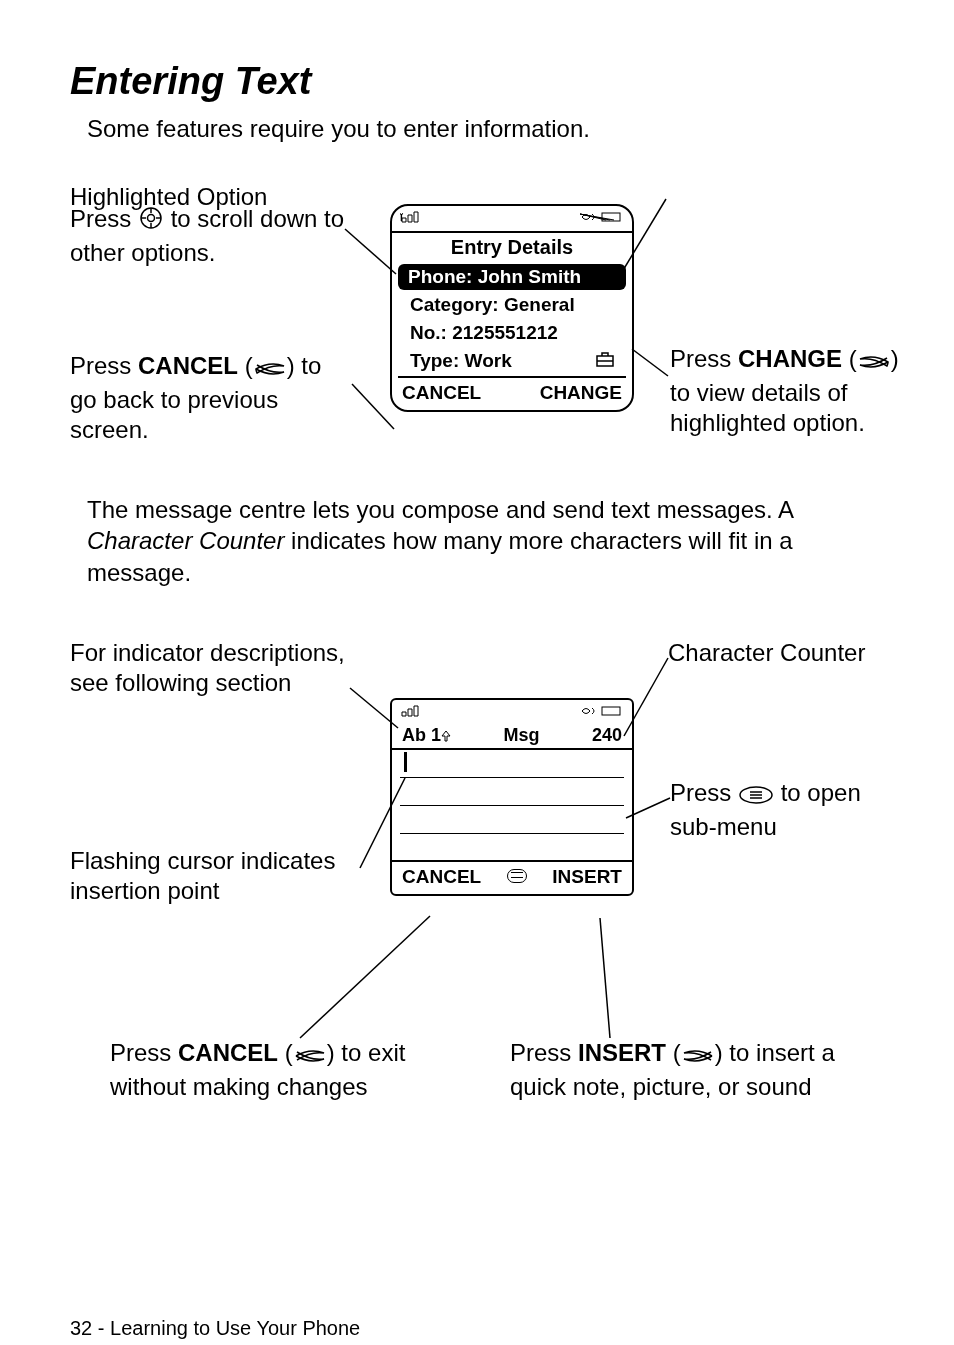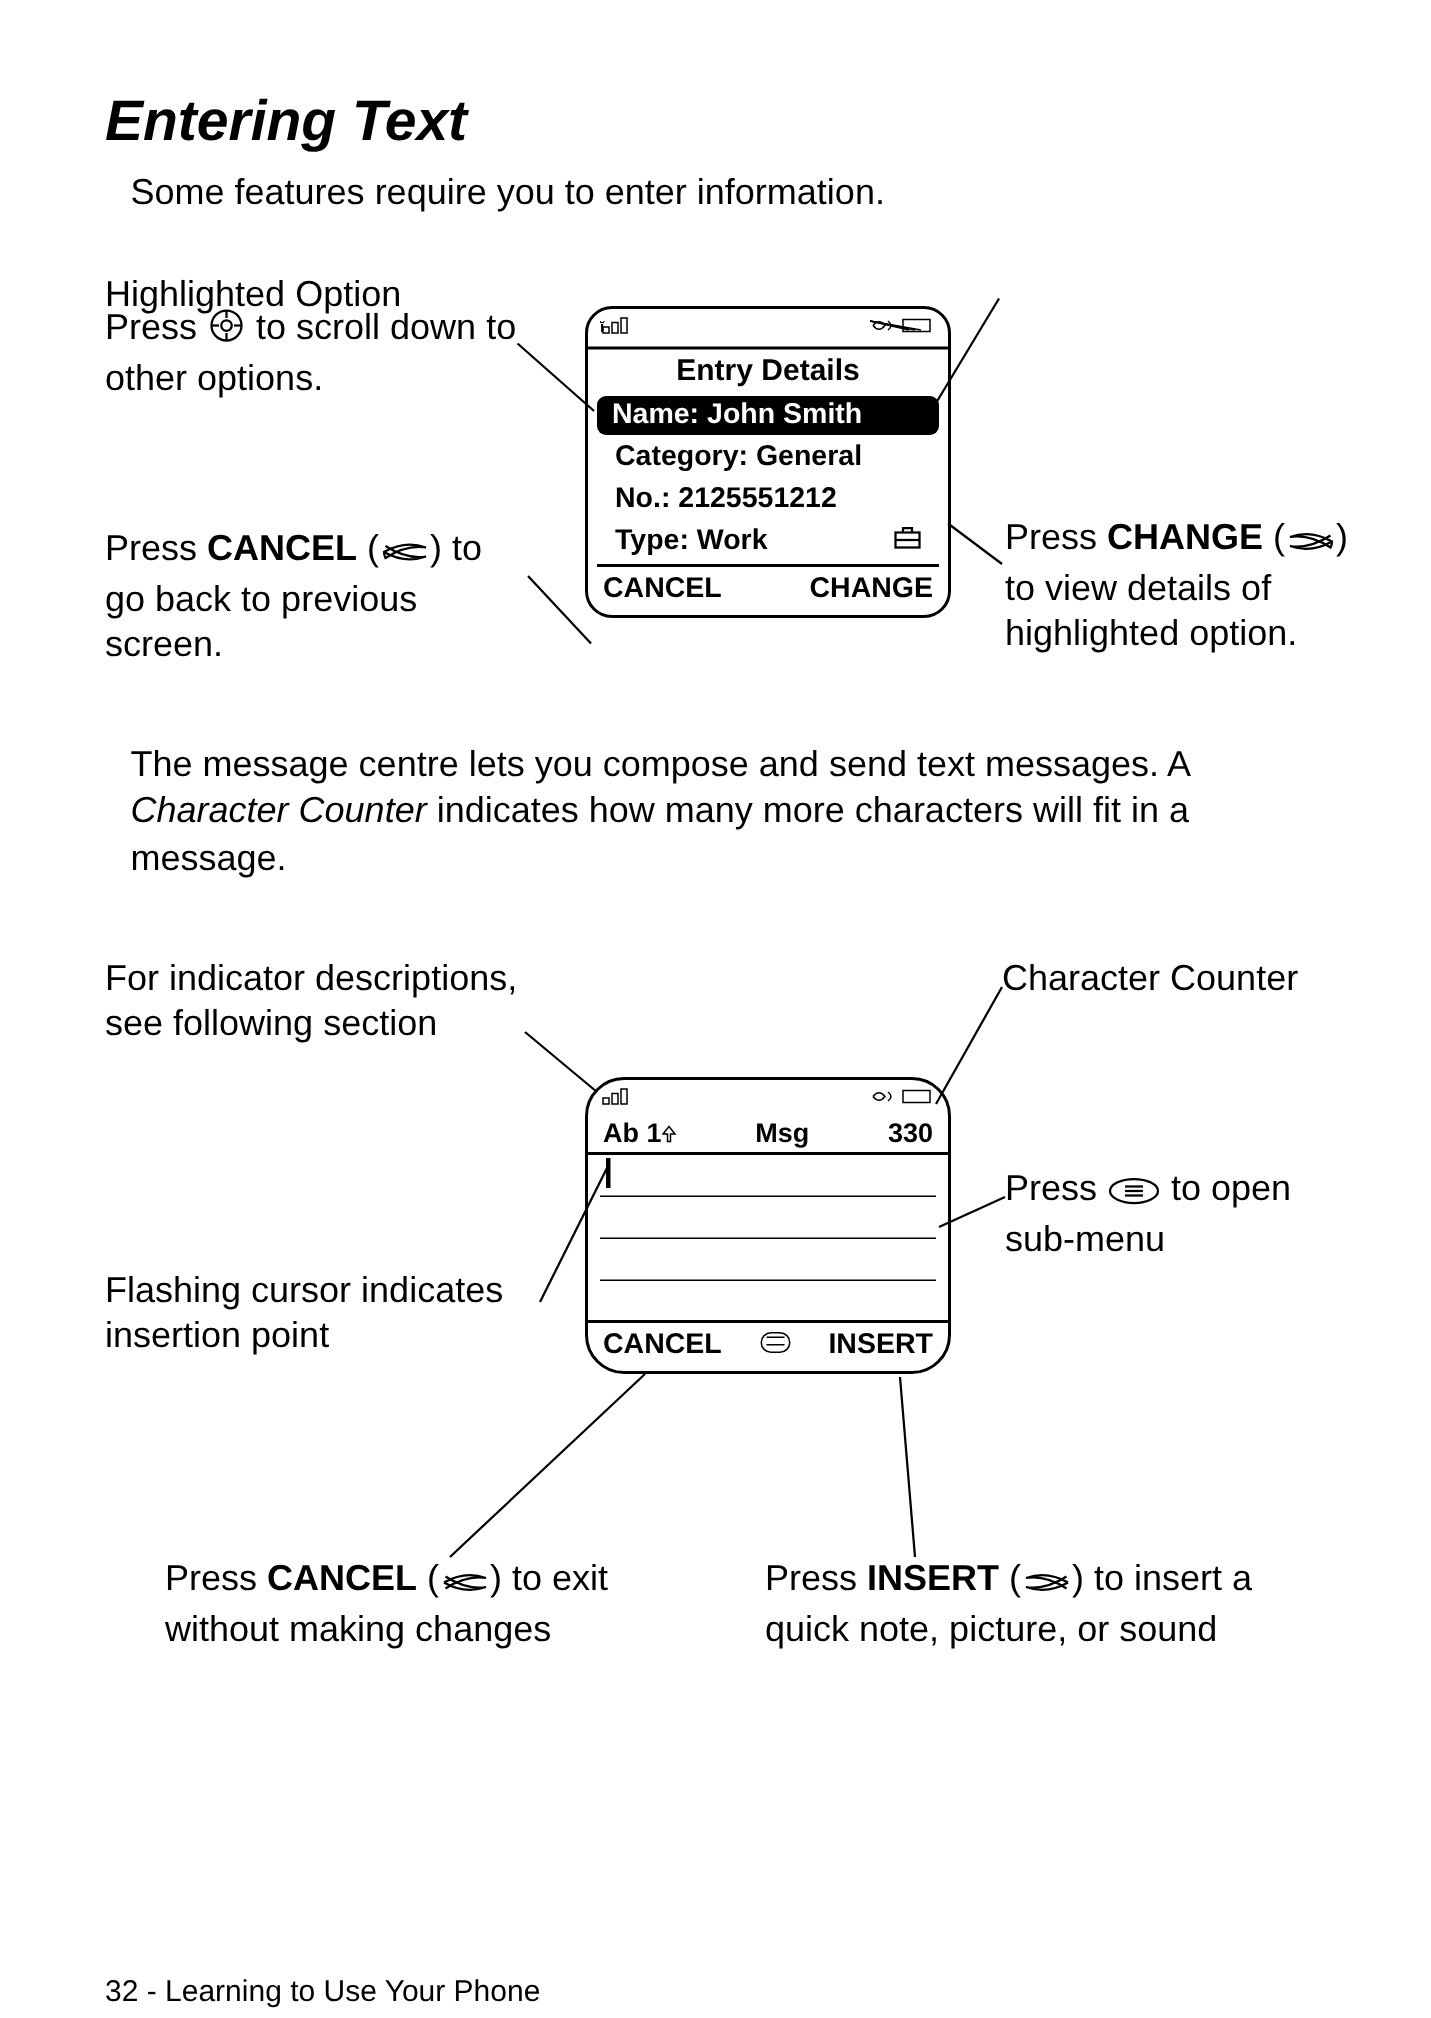--- a/index.html
+++ b/index.html
@@ -89,24 +89,23 @@
     font-size: 19px;
     padding: 4px 10px 6px 10px;
   }
 
   .phone2 {
     position: absolute;
     left: 320px;
     top: 80px;
     width: 240px;
     border: 2px solid #000;
-    border-radius: 26px;
+    border-radius: 6px;
     font-family: "Arial Narrow", Arial, sans-serif;
     font-weight: bold;
-    margin-top: 20px;
   }
   .phone2 .statusbar {
     display: flex;
     justify-content: space-between;
     font-size: 14px;
     padding: 4px 8px;
   }
   .phone2 .headerline {
     display: flex;
     justify-content: space-between;
@@ -234,21 +233,21 @@
         <span><svg width="44" height="14">
               <path d="M2 7 Q6 2 10 7 Q6 12 2 7" fill="none" stroke="#000" stroke-width="1"></path>
               <path d="M12 4 Q16 7 12 10" fill="none" stroke="#000" stroke-width="1"></path>
               <rect x="22" y="3" width="18" height="8" fill="none" stroke="#000" stroke-width="1"></rect>
               <line x="26" y1="4" x2="26" y2="10" stroke="#000"></line>
               <line x="30" y1="4" x2="30" y2="10" stroke="#000"></line>
               <line x="34" y1="4" x2="34" y2="10" stroke="#000"></line>
             </svg></span>
       </div>
       <div class="title">Entry Details</div>
-      <div class="row highlight">Name: John Smith</div>
+      <div class="row highlight">Phone: John Smith</div>
       <div class="row">Category: General</div>
       <div class="row">No.: 2125551212</div>
       <div class="row work">
         <span>Type: Work</span>
         <span><svg width="18" height="16">
               <rect x="1" y="5" width="16" height="10" fill="none" stroke="#000" stroke-width="1.5"></rect>
               <line x1="1" y1="10" x2="17" y2="10" stroke="#000" stroke-width="1.5"></line>
               <path d="M6 5 L6 2 L12 2 L12 5" fill="none" stroke="#000" stroke-width="1.5"></path>
             </svg></span>
       </div>
@@ -311,21 +310,21 @@
               <path d="M2 7 Q6 2 10 7 Q6 12 2 7" fill="none" stroke="#000" stroke-width="1"></path>
               <path d="M12 4 Q16 7 12 10" fill="none" stroke="#000" stroke-width="1"></path>
               <rect x="22" y="3" width="18" height="8" fill="none" stroke="#000" stroke-width="1"></rect>
             </svg></span>
       </div>
       <div class="headerline">
         <span><span>Ab 1</span><svg width="10" height="12" style="vertical-align:-1px">
               <path d="M5 1 L9 6 L6 6 L6 11 L4 11 L4 6 L1 6 Z" fill="none" stroke="#000" stroke-width="1"></path>
             </svg></span>
         <span>Msg</span>
-        <span>330</span>
+        <span>240</span>
       </div>
       <div class="textarea">
         <div class="cursor"></div>
         <div class="line"></div>
           <div class="line"></div>
           <div class="line"></div>
           <div class="line"></div>
       </div>
       <div class="bottomline"></div>
       <div class="softkeys2">

